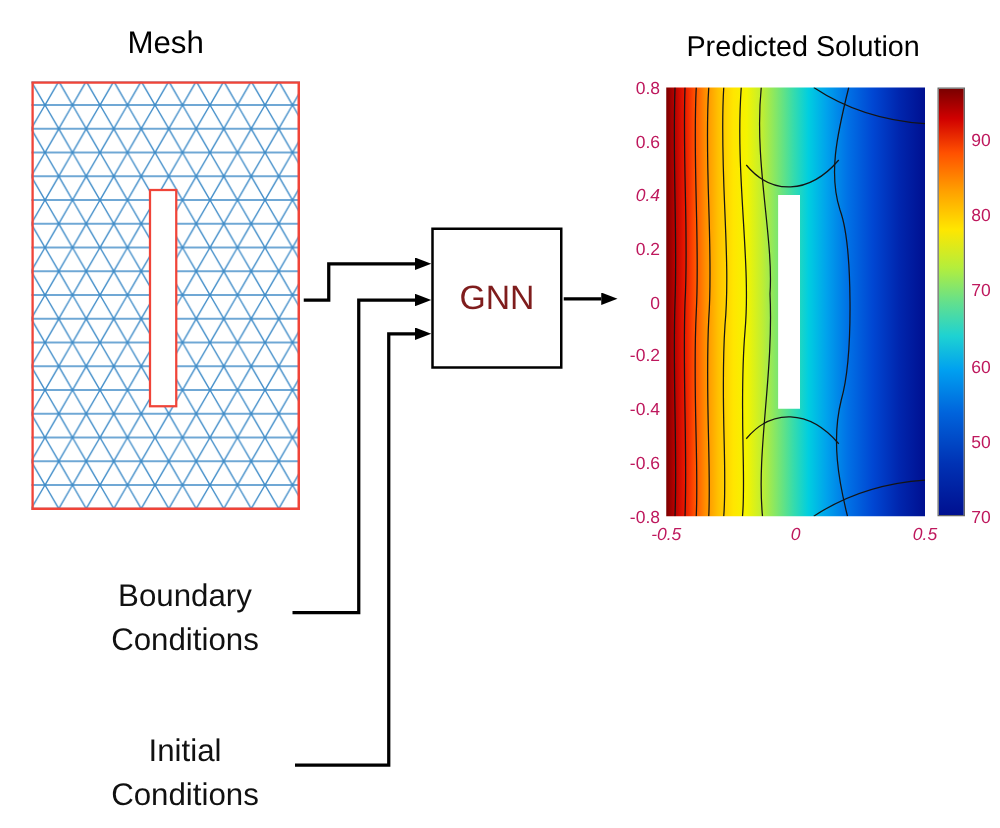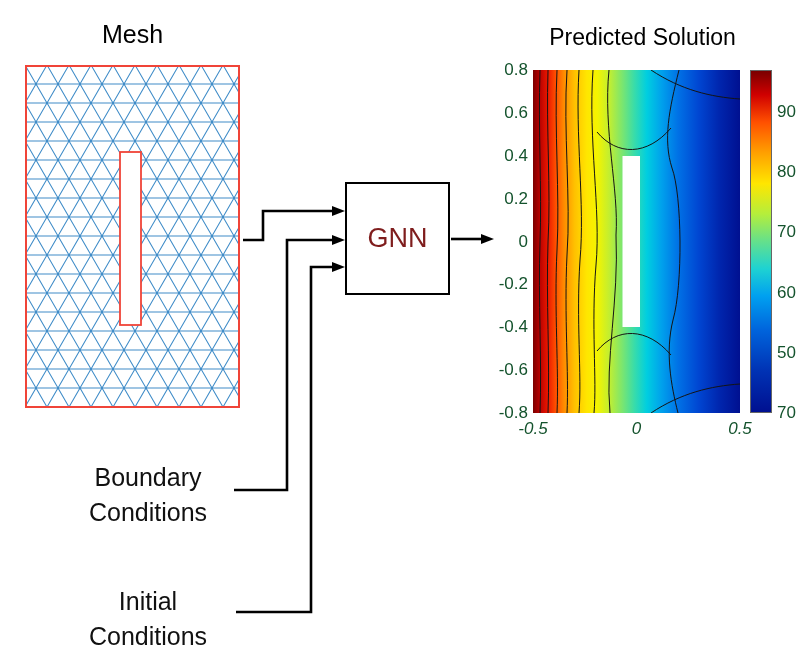--- a/index.html
+++ b/index.html
@@ -11,21 +11,21 @@
   .title { position:absolute; color:#000000; text-align:center; }
   .mesh-title { left:25px; top:20px; width:215px; font-size:25px; }
   .pred-title { left:500px; top:24px; width:285px; font-size:23px; }
 
   .mesh-fig { position:absolute; left:25px; top:65px; width:215px; height:343px; }
 
   .plot-area { position:absolute; left:533px; top:70px; width:207px; height:343px; }
   .plot-area svg { position:absolute; left:0; top:0; width:100%; height:100%; }
 
   .ticks-box { position:absolute; }
-  .axis-tick { position:absolute; font-size:17px; color:#14532d; white-space:nowrap; }
+  .axis-tick { position:absolute; font-size:14px; color:#be185d; white-space:nowrap; }
   .y-ticks { left:492px; top:70px; width:36px; height:343px; }
   .ytick { right:0; transform:translateY(-50%); }
   .x-ticks { left:533px; top:419px; width:207px; height:16px; }
   .xtick { left:0; transform:translateX(-50%);font-style:italic; }
   .colorbar { position:absolute; left:750px; top:70px; width:22px; height:343px; border:1px solid #666; }
   .cb-ticks { left:777px; top:70px; width:28px; height:343px; }
   .cbtick { left:0; transform:translateY(-50%); }
 
   .connectors { position:absolute; left:0; top:0; pointer-events:none; }
 
@@ -75,21 +75,21 @@
       <path class="contour" d="M146,0 C136,40 130,70 139,98 C149,125 150,215 140,250 C132,282 138,315 145,343" fill="none" stroke="#141414" stroke-width="1"></path>
       <path class="contour" d="M118,0 C148,20 178,27 207,29" fill="none" stroke="#141414" stroke-width="1"></path>
       <path class="contour" d="M118,343 C148,323 178,316 207,314" fill="none" stroke="#141414" stroke-width="1"></path>
       <rect x="89.5" y="86" width="17.5" height="171" fill="#ffffff"></rect>
     </svg>
   </div>
 
   <div class="ticks-box y-ticks" id="yTicks">
       <div class="axis-tick ytick" style="top: 0%;">0.8</div>
       <div class="axis-tick ytick" style="top: 12.5%;">0.6</div>
-      <div class="axis-tick ytick" style="top: 25%;">0.4</div>
+      <div class="axis-tick ytick" style="top: 25%; font-style: italic;">0.4</div>
       <div class="axis-tick ytick" style="top: 37.5%;">0.2</div>
       <div class="axis-tick ytick" style="top: 50%;">0</div>
       <div class="axis-tick ytick" style="top: 62.5%;">-0.2</div>
       <div class="axis-tick ytick" style="top: 75%;">-0.4</div>
       <div class="axis-tick ytick" style="top: 87.5%;">-0.6</div>
       <div class="axis-tick ytick" style="top: 100%;">-0.8</div>
     </div>
   <div class="ticks-box x-ticks" id="xTicks">
       <div class="axis-tick xtick" style="left: 0%;">-0.5</div>
       <div class="axis-tick xtick" style="left: 50%;">0</div>

